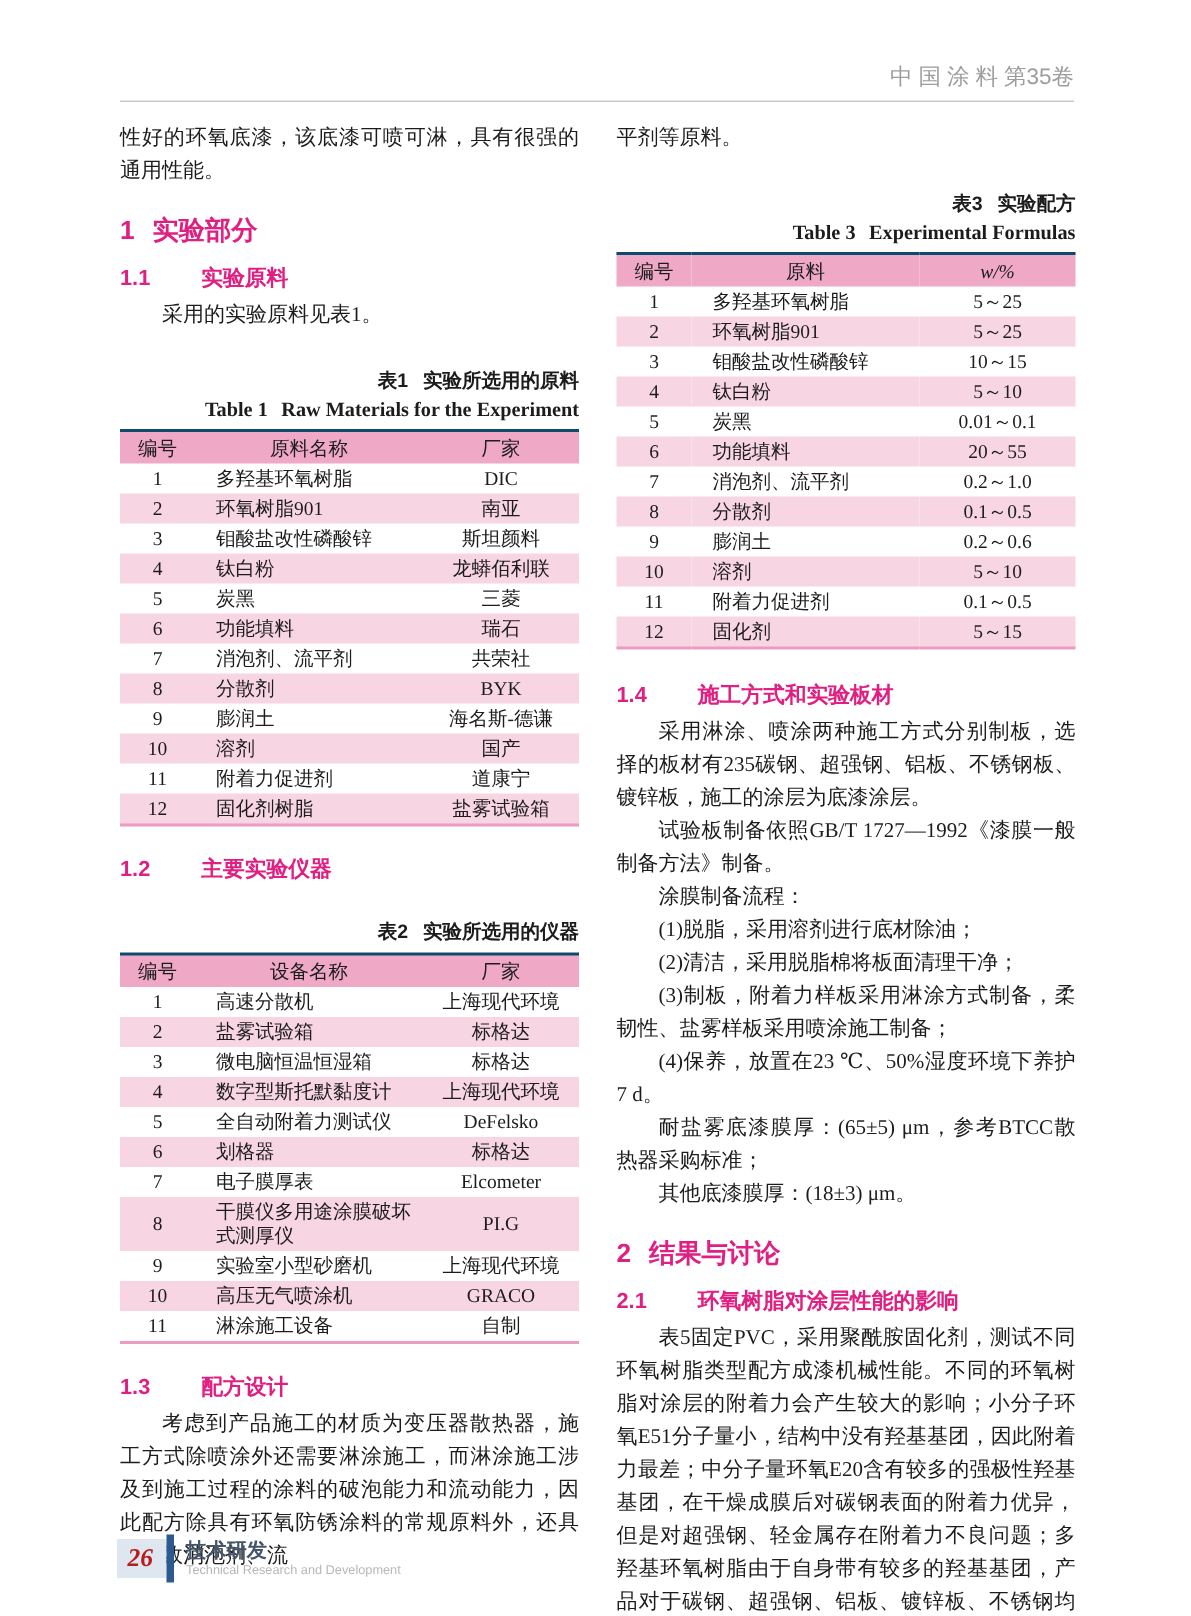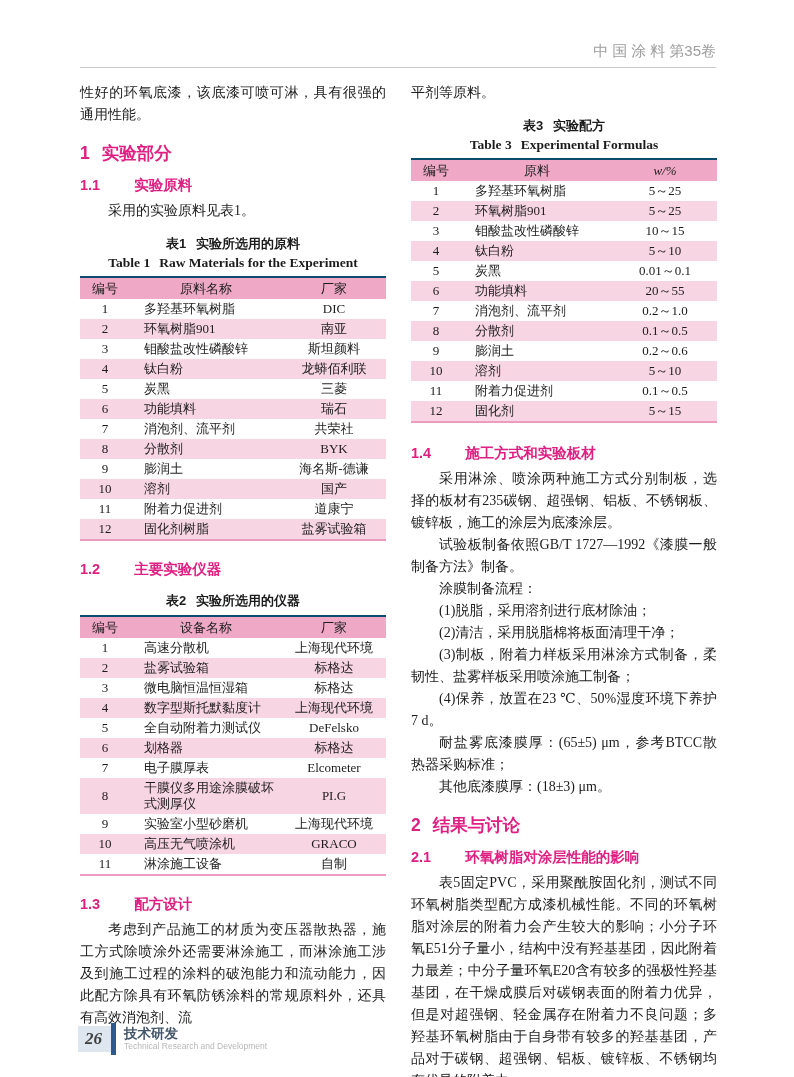--- a/index.html
+++ b/index.html
@@ -31,21 +31,21 @@
     margin:15px 0 9px 0;display:flex;align-items:baseline;
   }
   .sec-h1 .num{margin-right:12px;}
   .sec-h2{
     font-family:"Liberation Sans","DejaVu Sans",sans-serif;
     color:#e01f82;font-size:14.5px;font-weight:bold;
     margin:11px 0 5px 0;display:flex;align-items:baseline;gap:24px;
   }
   .sec-h2 .num{margin-right:10px;}
   
-  .caption{margin:13px 0 2px 0;text-align:center;font-weight:bold;}
+  .caption{margin:23px 0 2px 0;text-align:right;font-weight:bold;}
   .cap-cn{font-family:"Liberation Sans","DejaVu Sans",sans-serif;font-size:13px;}
   .cap-cn .cap-label{margin-right:10px;}
   .cap-en{font-family:"Liberation Serif","DejaVu Serif",serif;font-size:13.5px;margin-top:2px;}
   .cap-en .cap-label{margin-right:9px;}
   .cap-row span{display:inline-block;}
   
   table.data{
     width:100%;border-collapse:collapse;margin-top:5px;
     font-size:13px;
     border-top:2px solid #0c4a6e;border-bottom:2px solid #ec9cc0;
@@ -60,21 +60,21 @@
   table.data .c1{width:46px;text-align:center;}
   table.data td:first-child{text-align:center;}
   table.data td:last-child{text-align:center;}
   table.data .c3{width:100px;text-align:center;}
   table.data td:nth-child(2){text-align:left;padding-left:14px;}
   table.data th:nth-child(2){text-align:center;}
   #table3 th:last-child{font-style:italic;font-family:"Liberation Serif",serif;}
   
   .footer{position:absolute;left:78px;bottom:22px;display:flex;align-items:center;}
   .page-num-box{
-    background:#dee6ef;color:#404040;
+    background:#dee6ef;color:#b91c1c;
     font-family:"Liberation Serif","DejaVu Serif",serif;
     font-style:italic;font-weight:bold;font-size:17px;
     padding:3px 9px 3px 7px;
   }
   .footer-bar{width:5px;height:32px;background:#2c5a8e;margin-right:8px;}
   .footer-text{display:flex;flex-direction:column;justify-content:center;}
   .footer-cn{
     font-family:"Liberation Sans","DejaVu Sans",sans-serif;
     font-weight:bold;font-size:13.5px;color:#45566a;line-height:15px;
   }

